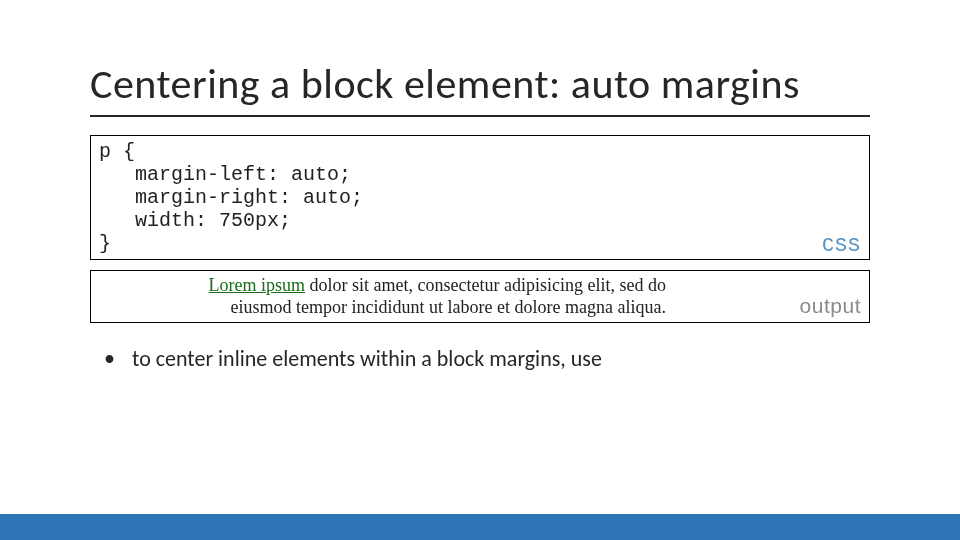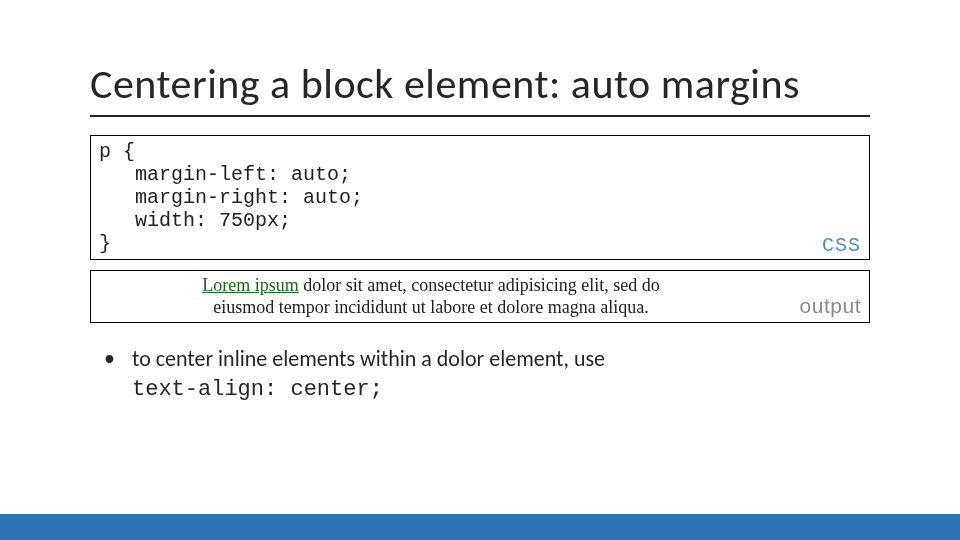--- a/index.html
+++ b/index.html
@@ -55,21 +55,21 @@
     border: 1.5px solid #000;
     position: relative;
     padding: 4px 110px 4px 12px;
     font-family: "Times New Roman", Times, serif;
     font-size: 18px;
     line-height: 1.2;
   }
   .output-box .inner {
     width: 470px;
     margin: 0 auto;
-    text-align: center;
+    text-align: right;
   }
   .output-box .inner .link {
     text-decoration: underline;
     color: #1a6b1a;
   }
   .output-box .label {
     position: absolute;
     right: 8px;
     bottom: 4px;
     font-family: "Segoe UI", Arial, sans-serif;
@@ -126,19 +126,18 @@
 
   <div class="output-box">
     <div class="inner">
       <span class="link">Lorem ipsum</span><span> dolor sit amet, consectetur adipisicing elit, sed do eiusmod tempor incididunt ut labore et dolore magna aliqua.</span>
     </div>
     <span class="label">output</span>
   </div>
 
   <ul class="bullets">
     <li>
-      <span>to center inline elements within a dolor element, use </span><br>
-      <span class="mono">text-align: center;</span>
+      <span>to center inline elements within a block margins, use </span><br>
     </li>
   </ul>
 
   <div class="bottom-bar"></div>
 </div>
 
 </body></html>

